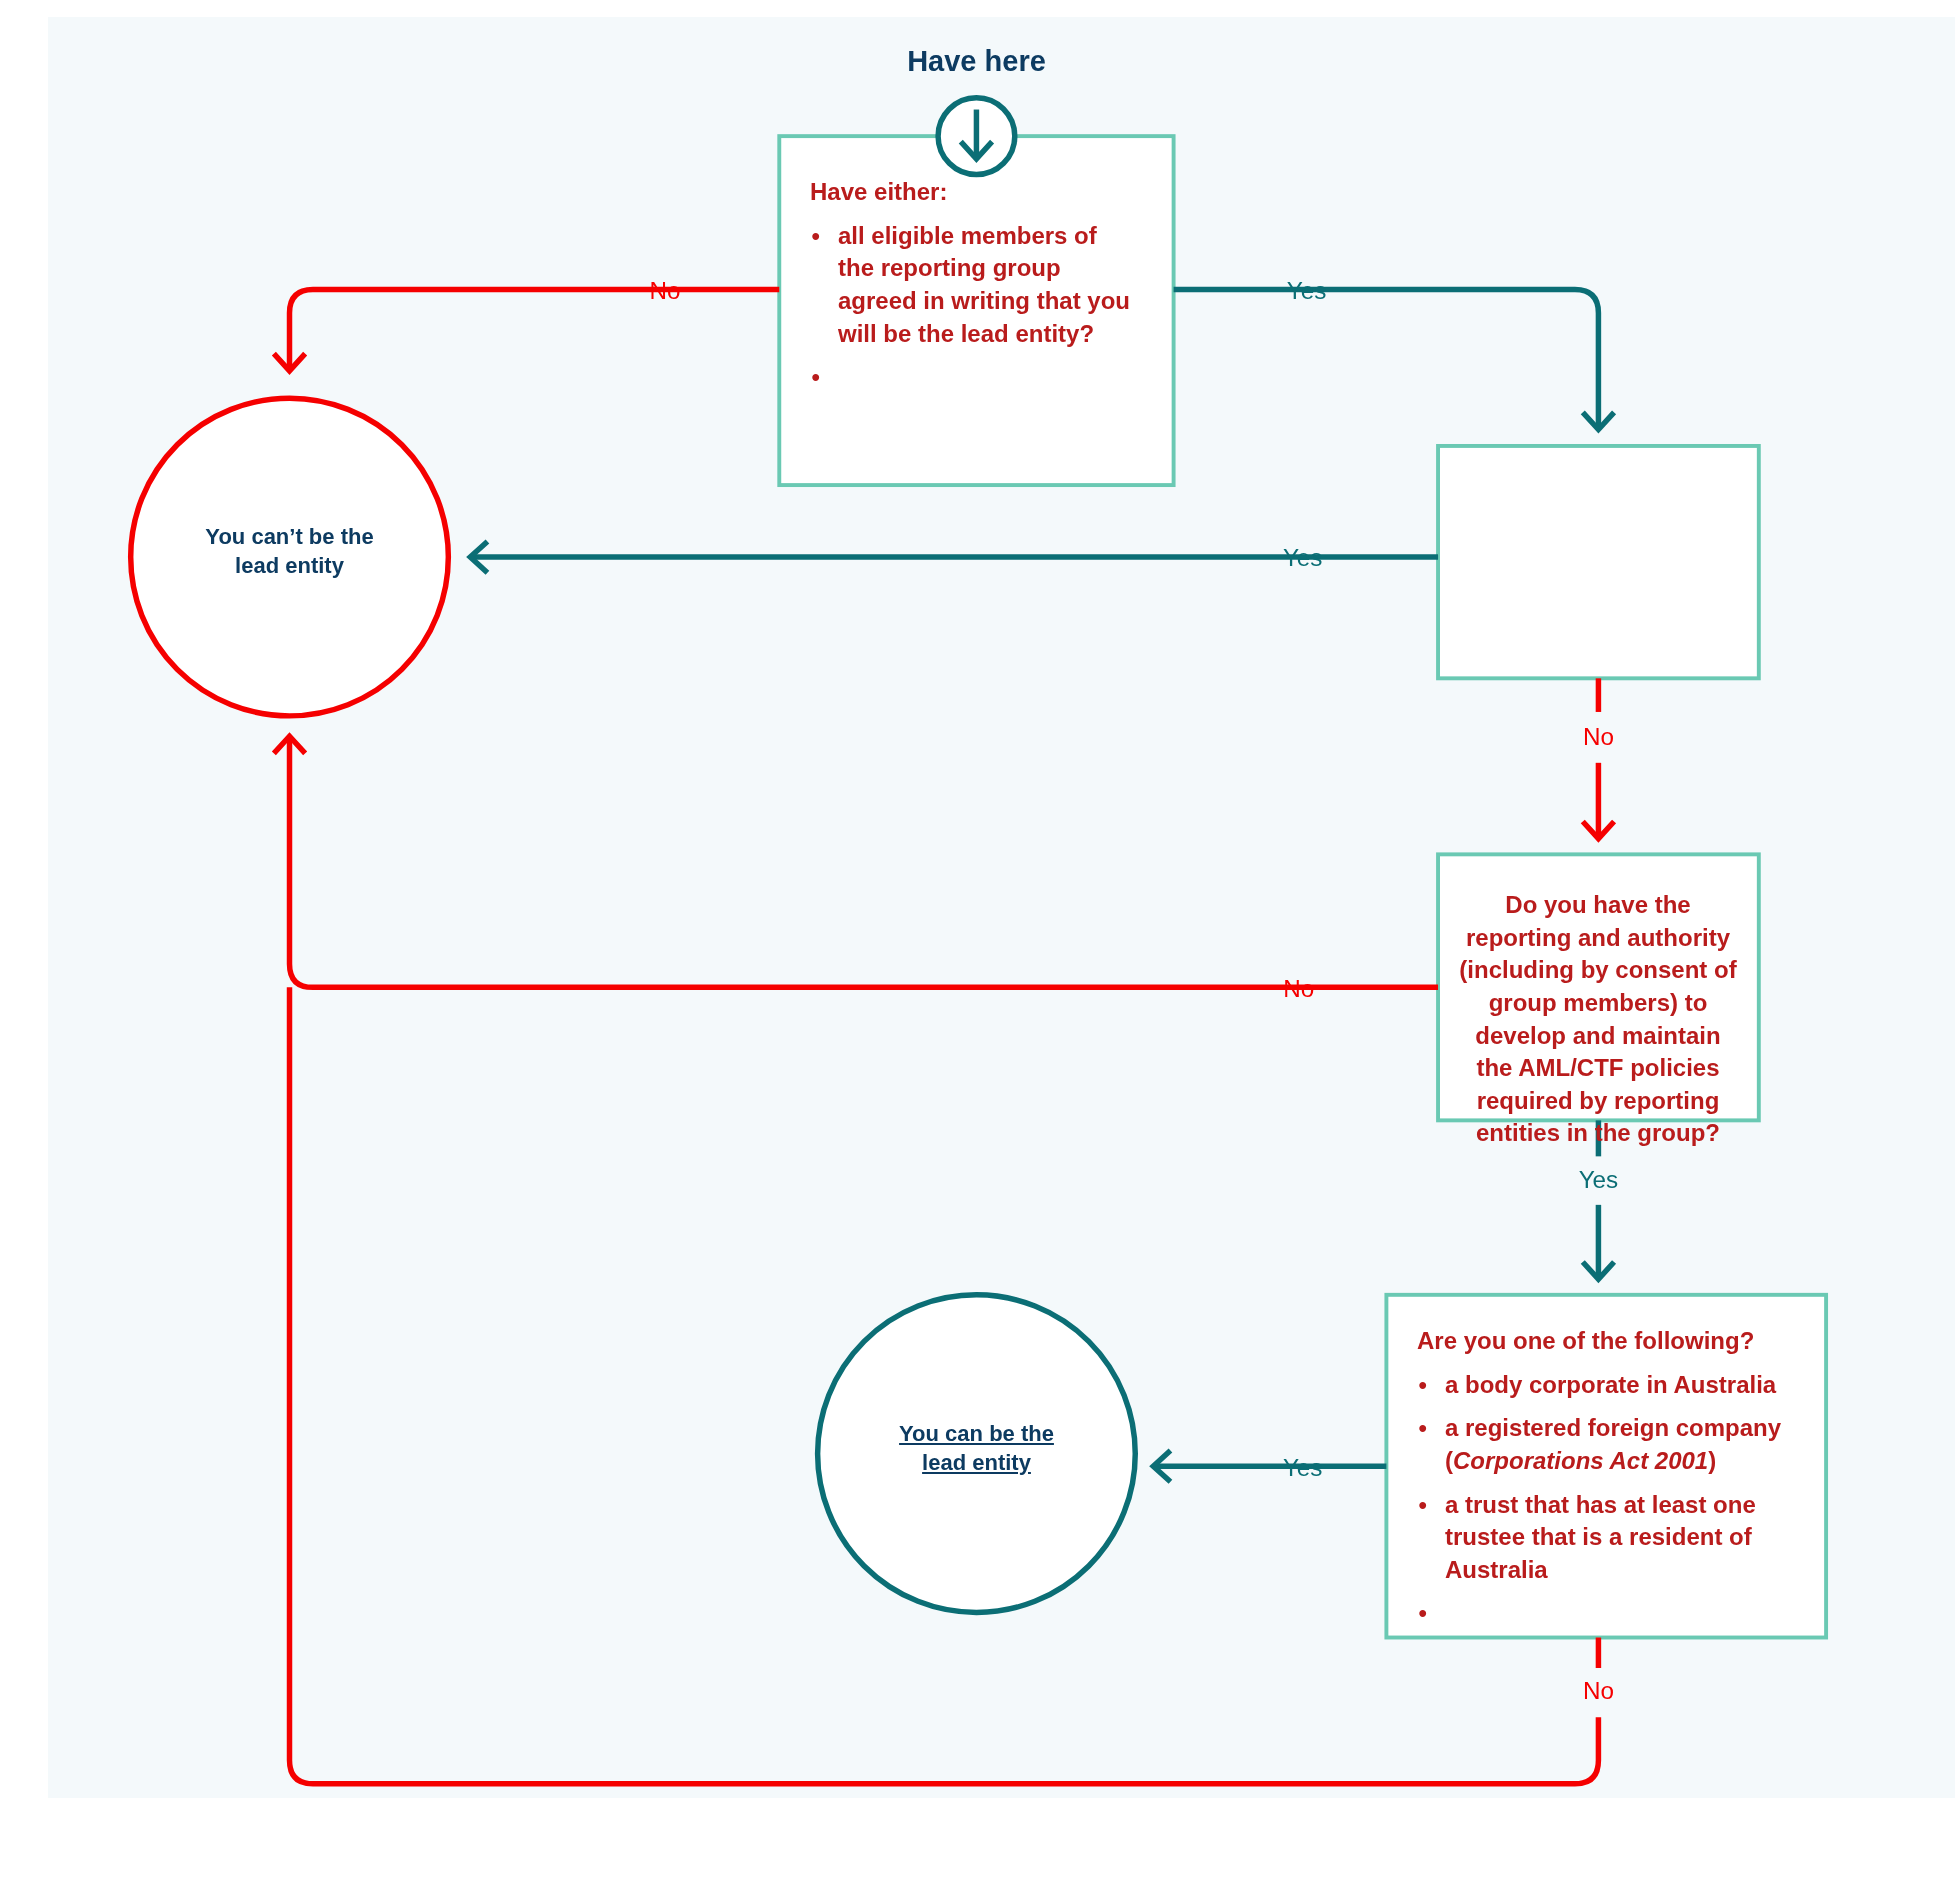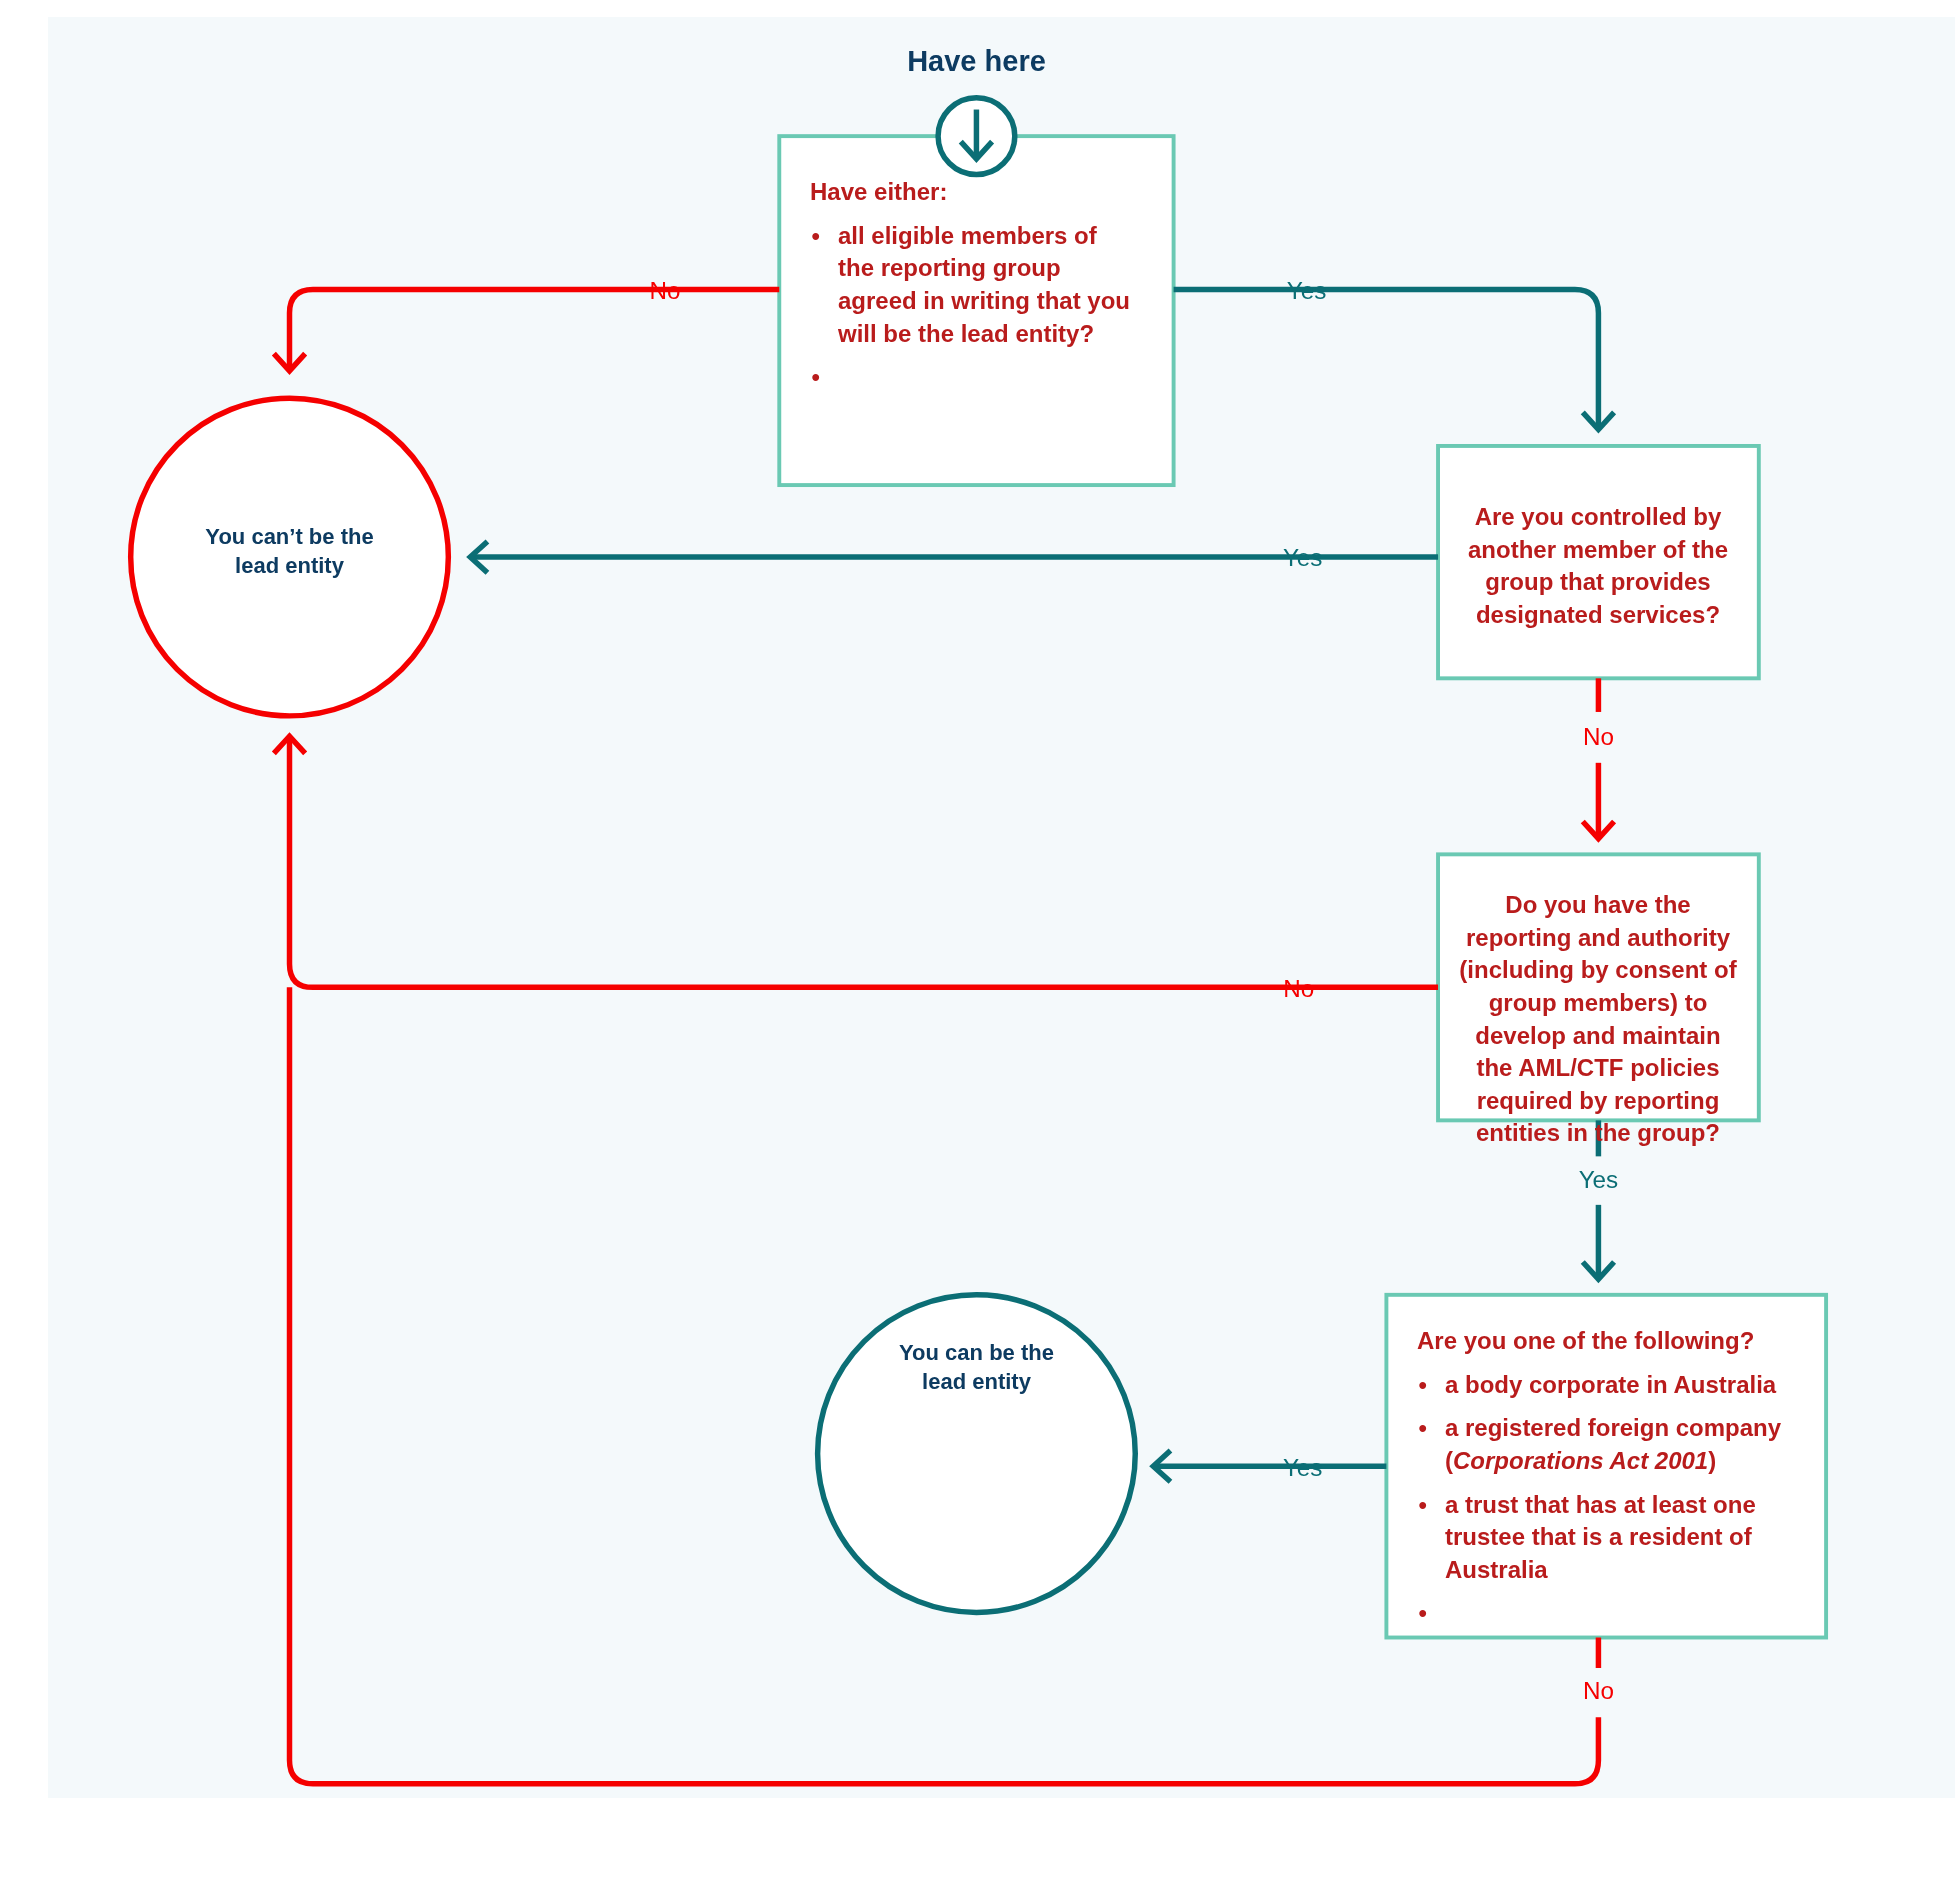--- a/index.html
+++ b/index.html
@@ -195,21 +195,20 @@
       <li>
         <span class="bullet">•</span>
         <span>all eligible members of the reporting group agreed in writing that you will be the lead entity?</span>
       </li>
       <li>
         <span class="bullet">•</span>
       </li>
     </ul>
   </div>
 
-  <div class="box-text centered" style="left:1464px; top:501px; width:268px;">Are you controlled by another member of the group that provides designated services?</div>
 
   <div class="box-text centered" style="left:1458px; top:889px; width:280px;">Do you have the reporting and authority (including by consent of group members) to develop and maintain the AML/CTF policies required by reporting entities in the group?</div>
 
   <div class="box-text" style="left:1417px; top:1325px; width:380px;">
     <p class="box-lead">Are you one of the following?</p>
     <ul class="box-list">
       <li>
         <span class="bullet">•</span>
         <span>a body corporate in Australia</span>
       </li>
@@ -225,18 +224,18 @@
         <span class="bullet">•</span>
       </li>
     </ul>
   </div>
 
   <div class="circle-text" style="left:141px; top:523px; width:297px;">
     <div>You can’t be the</div>
     <div>lead entity</div>
   </div>
 
-  <div class="circle-text" style="left:828px; top:1339px; width:297px;">
+  <div class="circle-text" style="left:828px; top:1420px; width:297px;text-decoration:underline;">
     <div>You can be the</div>
     <div>lead entity</div>
   </div>
 </div>
 
 
 </body></html>

